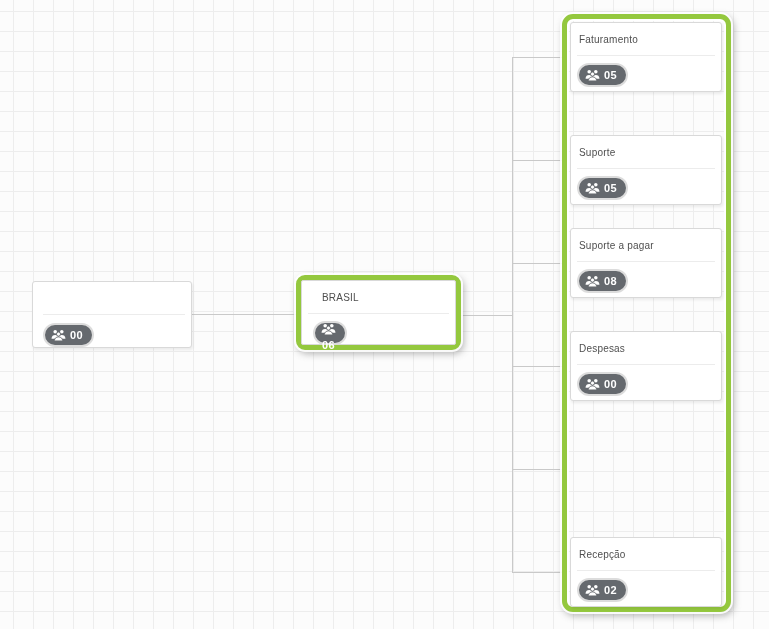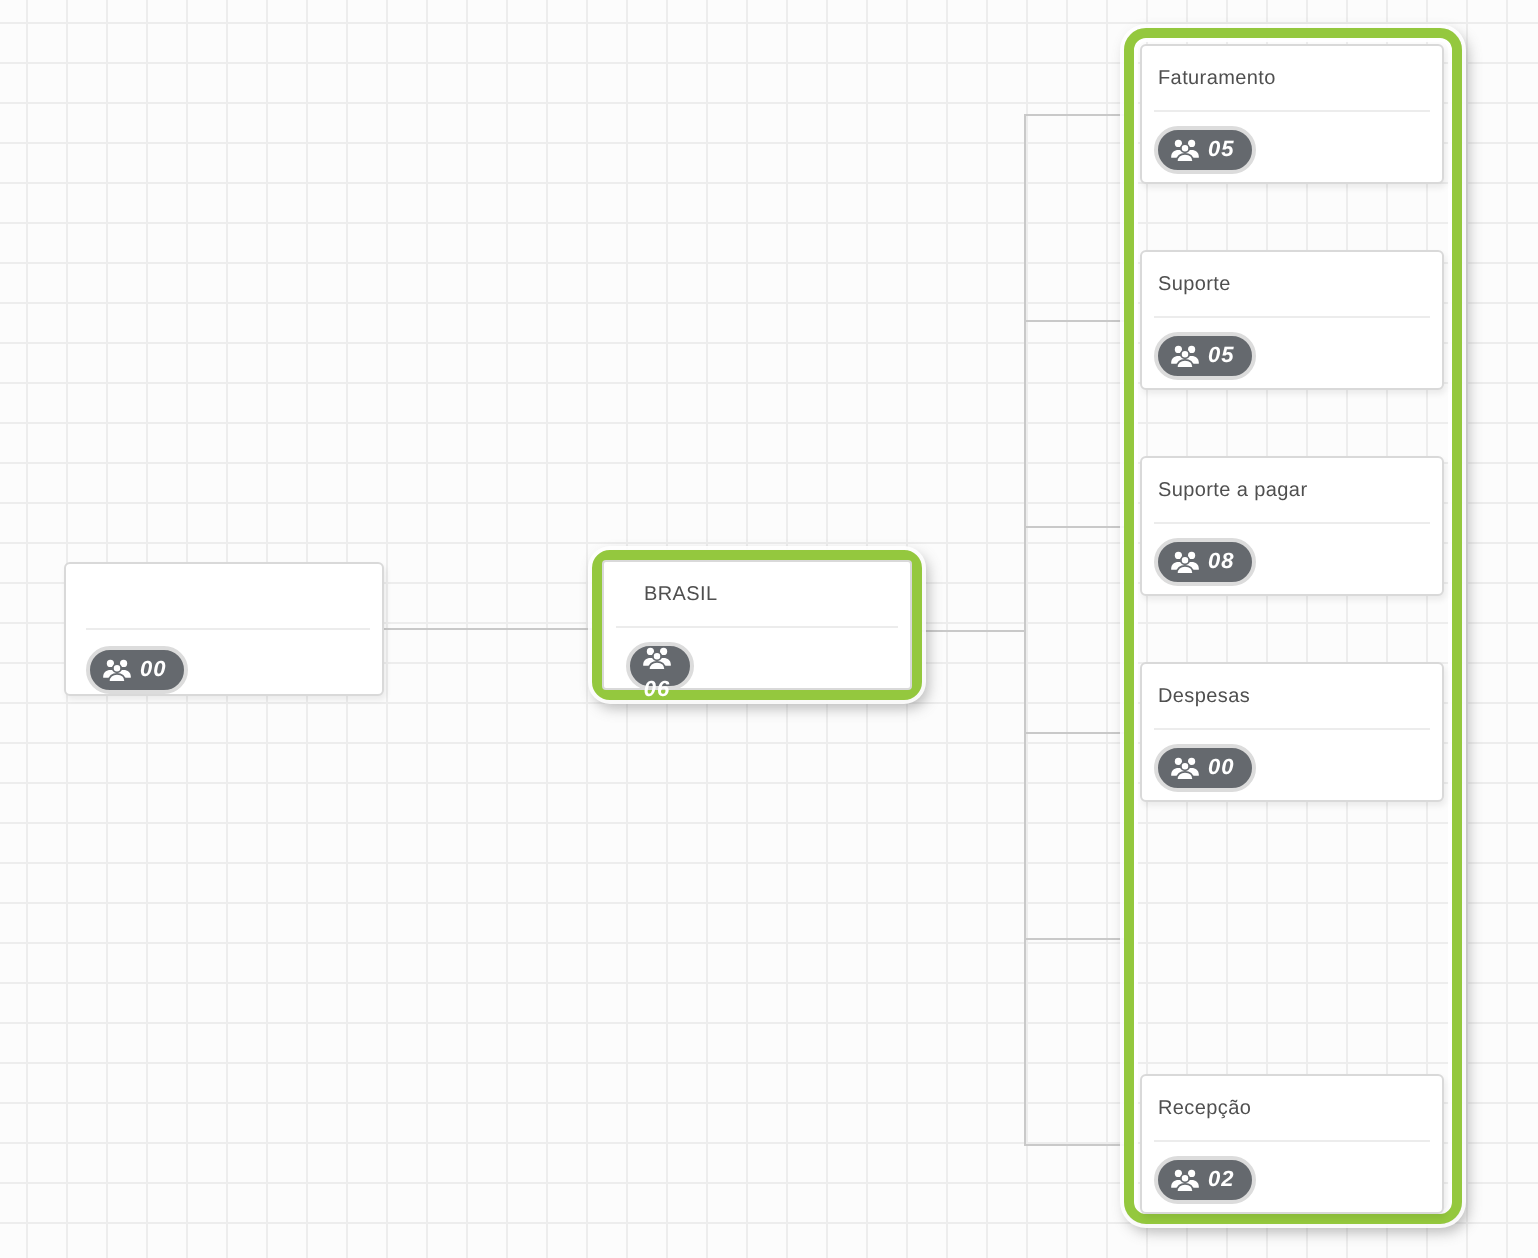--- a/index.html
+++ b/index.html
@@ -54,21 +54,20 @@
     top: 40px;
     height: 20px;
     display: inline-flex;
     align-items: center;
     gap: 4px;
     padding: 0 9px 0 6px;
     background: #65696e;
     border: 2px solid #dcdcdc;
     border-radius: 13px;
     box-sizing: content-box;
-    font-style: italic;
   }
   .badge .count {
     color: #ffffff;
     font-size: 11px;
     font-weight: bold;
     letter-spacing: 0.5px;
   }
   .badge svg { display: block; }
 
   
@@ -173,21 +172,21 @@
           <circle cx="17.5" cy="4.5" r="3"></circle>
           <path d="M11.5 15.5c0-3.6 2.6-5.6 6-5.6s6 2 6 5.6v0.9h-12z"></path>
           <circle cx="12" cy="8.5" r="3.4" stroke="#65696e" stroke-width="1.4"></circle>
           <path d="M5.2 19.4c0-4 3-6.2 6.8-6.2s6.8 2.2 6.8 6.2v0.4h-13.6z" stroke="#65696e" stroke-width="1.4"></path>
         </svg>
       </span>
       <span class="count">05</span>
     </div>
   </div>
 
-  <div class="card child-card" style="top:125px">
+  <div class="card child-card" style="top:135px">
     <div class="card-title">Suporte</div>
     <div class="divider"></div>
     <div class="badge">
       <span>
         <svg width="15" height="12" viewBox="0 0 24 20" fill="#ffffff">
           <circle cx="6.5" cy="4.5" r="3"></circle>
           <path d="M0.5 15.5c0-3.6 2.6-5.6 6-5.6s6 2 6 5.6v0.9h-12z"></path>
           <circle cx="17.5" cy="4.5" r="3"></circle>
           <path d="M11.5 15.5c0-3.6 2.6-5.6 6-5.6s6 2 6 5.6v0.9h-12z"></path>
           <circle cx="12" cy="8.5" r="3.4" stroke="#65696e" stroke-width="1.4"></circle>

